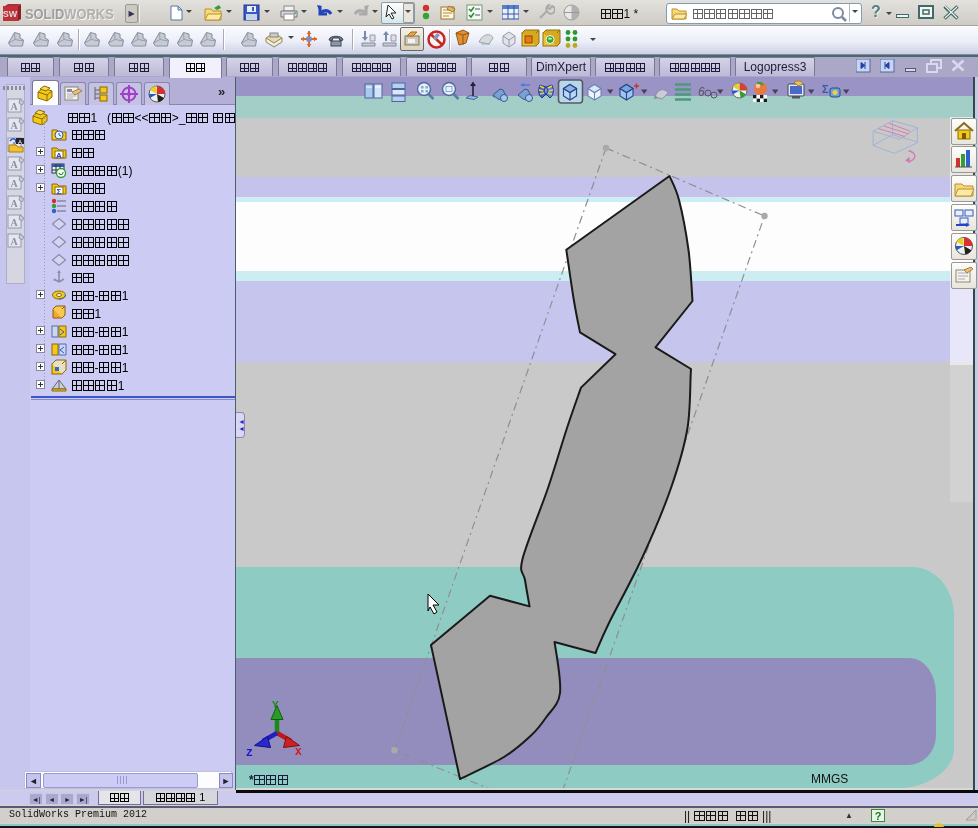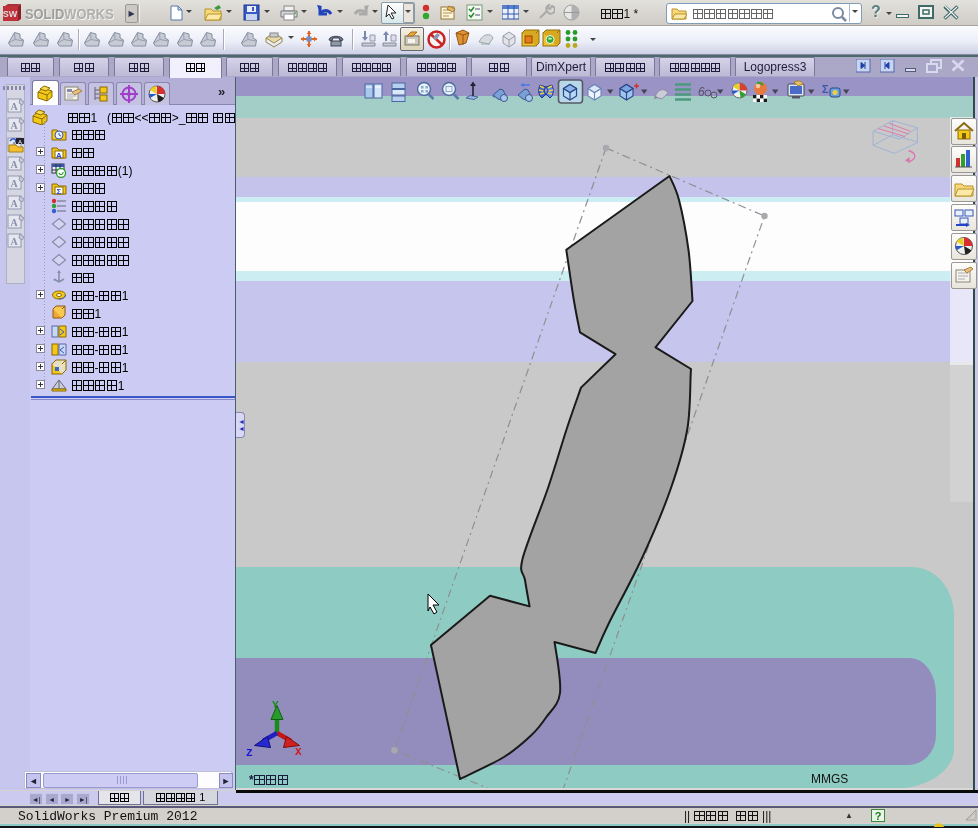--- a/index.html
+++ b/index.html
@@ -700,21 +700,21 @@
 <div class="a" style="left:0;top:791.3px;width:978px;height:14.2px;background:#cccaee"></div>
 <div class="a" style="left:236px;top:790px;width:742px;height:2.6px;background:#0a0a0a"></div>
 <div class="a" style="left:0;top:805.5px;width:978px;height:2.2px;background:#5a5878"></div>
 <div class="a" style="left:29.0px;top:792.5px;width:14px;height:12.5px;background:#aaa8ce;border:1px solid #c8c8e8;color:#223;font-size:7px;text-align:center;line-height:12px">◄|</div>
 <div class="a" style="left:44.7px;top:792.5px;width:14px;height:12.5px;background:#aaa8ce;border:1px solid #c8c8e8;color:#223;font-size:7px;text-align:center;line-height:12px">◄</div>
 <div class="a" style="left:60.4px;top:792.5px;width:14px;height:12.5px;background:#aaa8ce;border:1px solid #c8c8e8;color:#223;font-size:7px;text-align:center;line-height:12px">►</div>
 <div class="a" style="left:76.1px;top:792.5px;width:14px;height:12.5px;background:#aaa8ce;border:1px solid #c8c8e8;color:#223;font-size:7px;text-align:center;line-height:12px">►|</div>
 <div class="a" style="left:97.7px;top:791.3px;width:43px;height:14.2px;background:#e4e4ea;border:1px solid #707090;border-top:none;text-align:center;color:#000"><span style="font-size:11px;position:relative;top:-1px"><i class="y"></i><i class="y"></i></span></div>
 <div class="a" style="left:142.8px;top:791.3px;width:75px;height:14.2px;background:#d6d6de;border:1px solid #707090;border-top:none;text-align:center;color:#000"><span style="font-size:11px;position:relative;top:-1px"><i class="y"></i><i class="y"></i><i class="y"></i><i class="y"></i> 1</span></div>
 <div class="a" style="left:0;top:807.7px;width:978px;height:15.8px;background:#d3d0cb"></div>
-<div class="a" style="left:18px;top:809px;font-family:'Liberation Mono',monospace;font-size:13px;color:#111">SolidWorks Premium 2012</div>
+<div class="a" style="left:9px;top:809px;font-family:'Liberation Mono',monospace;font-size:10px;color:#111">SolidWorks Premium 2012</div>
 <div class="a" style="left:684px;top:809px;color:#111">|| <i class="z"></i><i class="z"></i><i class="z"></i>&nbsp;&nbsp;<i class="z"></i><i class="z"></i> |||</div>
 <div class="a" style="left:811px;top:772px;color:#111">MMGS</div>
 <div class="a" style="left:845px;top:811px;font-size:8px;color:#333">▲</div>
 <div class="a" style="left:871px;top:808.5px;width:14px;height:13.5px;background:#e8f4e8;border:1px solid #3a8a3a;color:#1a7a1a;font-weight:bold;font-size:11px;text-align:center;line-height:12px">?</div>
 <svg class="a" style="left:964px;top:808px" width="14" height="14">
     <path d="M12 2v10H2z" fill="none" stroke="#999"></path>
     <path d="M12 4v8H4zM12 8v4H8z" stroke="#bbb" fill="none"></path>
   </svg>
 <div class="a" style="left:0;top:823.5px;width:978px;height:2.5px;background:#8cc8c4"></div>
 <div class="a" style="left:0;top:826px;width:978px;height:2px;background:#14141c"></div>

